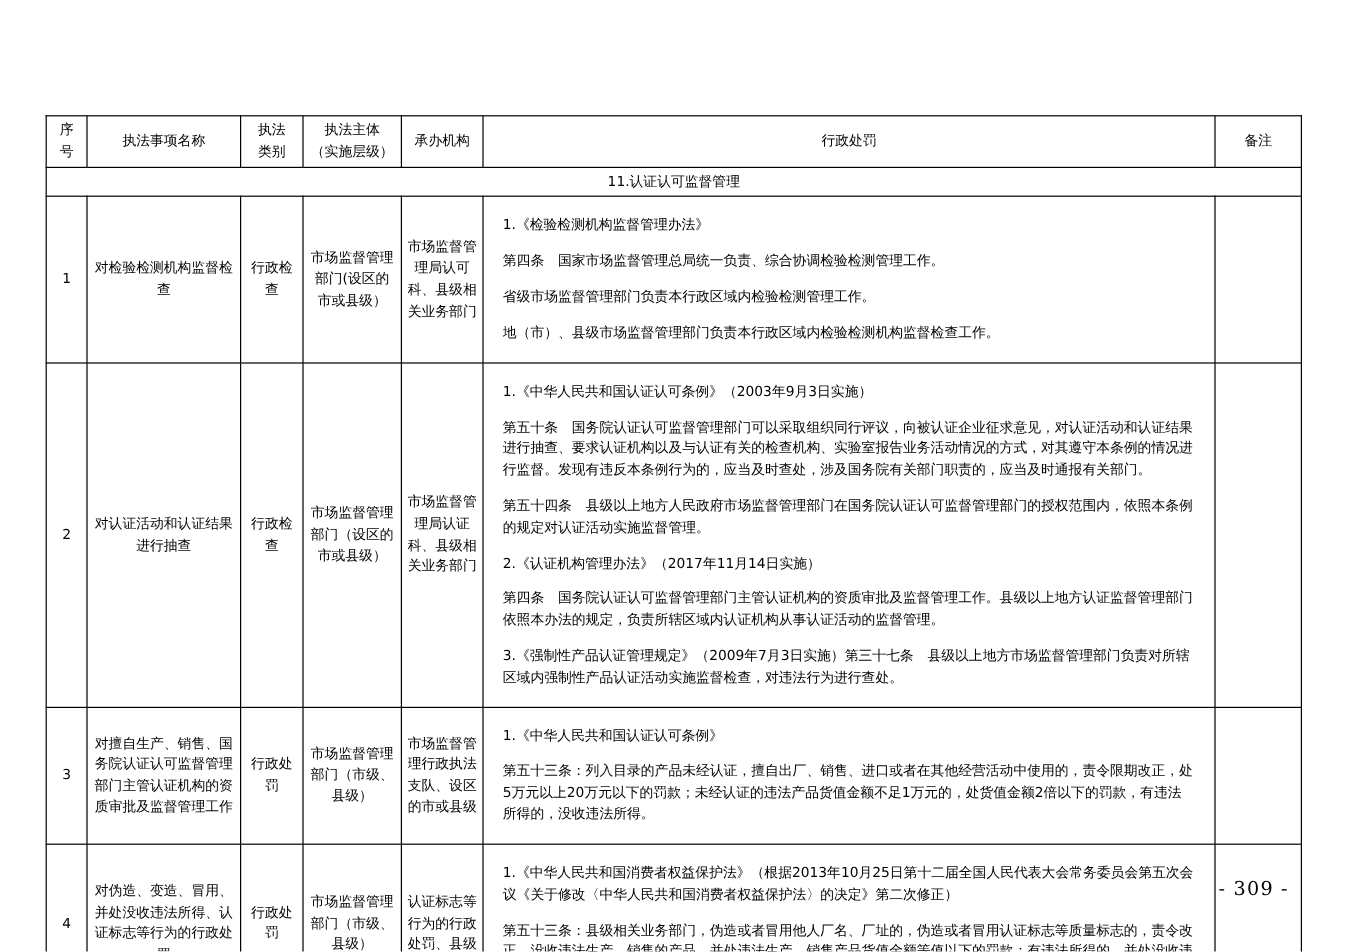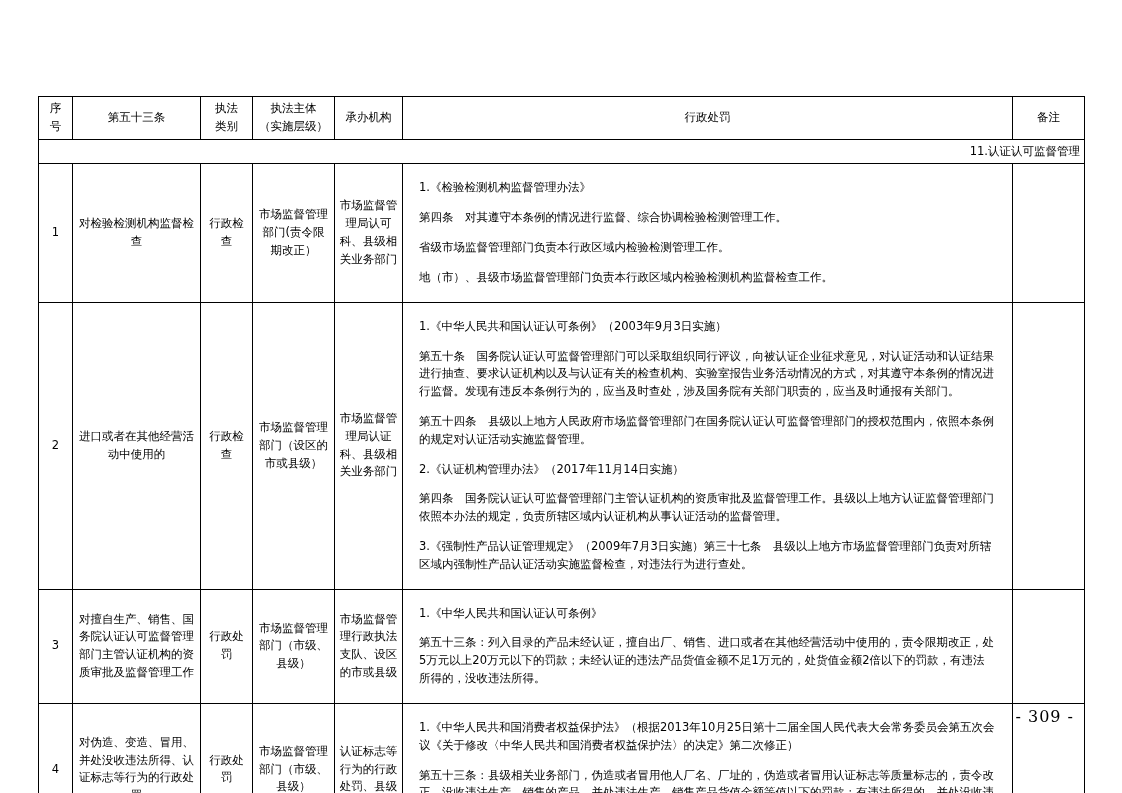--- a/index.html
+++ b/index.html
@@ -49,21 +49,21 @@
   col.c-basis  { width: 610px; }
   col.c-remark { width: 72px; }
 
   .hdr td {
     text-align: center;
     font-size: 12px;
     line-height: 1.45;
     padding: 6px 2px;
   }
   .section-title td {
-    text-align: right;
+    text-align: center;
     font-weight: bold;
     font-size: 13px;
     padding: 8px 4px;
     margin-top: 44px;
   }
   .cc {
     text-align: center;
   }
   .basis {
     text-align: left;
@@ -73,21 +73,21 @@
   .basis p {
     margin: 12px;
     padding: 0;
     text-indent: 0;
   }
   .seq { text-align: center; font-size: 12px; }
   .tight { line-height: 1.5; }
   .pageno {
     position: absolute;
     right: 48px;
-    top: 707px;
+    top: 731px;
     font-size: 16px;
     font-family: "DejaVu Serif", "Liberation Serif", serif;
     letter-spacing: 1px;
   }
 </style>
 </head>
 <body>
 
 <div class="page">
 
@@ -101,21 +101,21 @@
         <col class="c-org">
         <col class="c-basis">
         <col class="c-remark">
       </colgroup>
       <tbody>
         <tr class="hdr">
           <td>
             <span>序</span><br>
             <span>号</span>
           </td>
-          <td>第五十三条</td>
+          <td>执法事项名称</td>
           <td>
             <span>执法</span><br>
             <span>类别</span>
           </td>
           <td>
             <span>执法主体</span><br>
             <span>（实施层级）</span>
           </td>
           <td>承办机构</td>
           <td>行政处罚</td>
@@ -123,34 +123,34 @@
         </tr>
 
         <tr class="section-title">
           <td colspan="7">11.认证认可监督管理</td>
         </tr>
 
         <tr>
           <td class="seq">1</td>
           <td class="cc tight">对检验检测机构监督检查</td>
           <td class="cc tight">行政检查</td>
-          <td class="cc tight">市场监督管理部门(责令限期改正）</td>
+          <td class="cc tight">市场监督管理部门(设区的市或县级）</td>
           <td class="cc tight">市场监督管理局认可科、县级相关业务部门</td>
           <td class="basis">
             <p>1.《检验检测机构监督管理办法》</p>
-            <p>第四条　对其遵守本条例的情况进行监督、综合协调检验检测管理工作。</p>
+            <p>第四条　国家市场监督管理总局统一负责、综合协调检验检测管理工作。</p>
             <p>省级市场监督管理部门负责本行政区域内检验检测管理工作。</p>
             <p>地（市）、县级市场监督管理部门负责本行政区域内检验检测机构监督检查工作。</p>
           </td>
           <td class="cc"></td>
         </tr>
 
         <tr>
           <td class="seq">2</td>
-          <td class="cc tight">进口或者在其他经营活动中使用的</td>
+          <td class="cc tight">对认证活动和认证结果进行抽查</td>
           <td class="cc tight">行政检查</td>
           <td class="cc tight">市场监督管理部门（设区的市或县级）</td>
           <td class="cc tight">市场监督管理局认证科、县级相关业务部门</td>
           <td class="basis">
             <p>1.《中华人民共和国认证认可条例》（2003年9月3日实施）</p>
             <p>第五十条　国务院认证认可监督管理部门可以采取组织同行评议，向被认证企业征求意见，对认证活动和认证结果进行抽查、要求认证机构以及与认证有关的检查机构、实验室报告业务活动情况的方式，对其遵守本条例的情况进行监督。发现有违反本条例行为的，应当及时查处，涉及国务院有关部门职责的，应当及时通报有关部门。</p>
             <p>第五十四条　县级以上地方人民政府市场监督管理部门在国务院认证认可监督管理部门的授权范围内，依照本条例的规定对认证活动实施监督管理。</p>
             <p>2.《认证机构管理办法》（2017年11月14日实施）</p>
             <p>第四条　国务院认证认可监督管理部门主管认证机构的资质审批及监督管理工作。县级以上地方认证监督管理部门依照本办法的规定，负责所辖区域内认证机构从事认证活动的监督管理。</p>
             <p>3.《强制性产品认证管理规定》（2009年7月3日实施）第三十七条　县级以上地方市场监督管理部门负责对所辖区域内强制性产品认证活动实施监督检查，对违法行为进行查处。</p>

